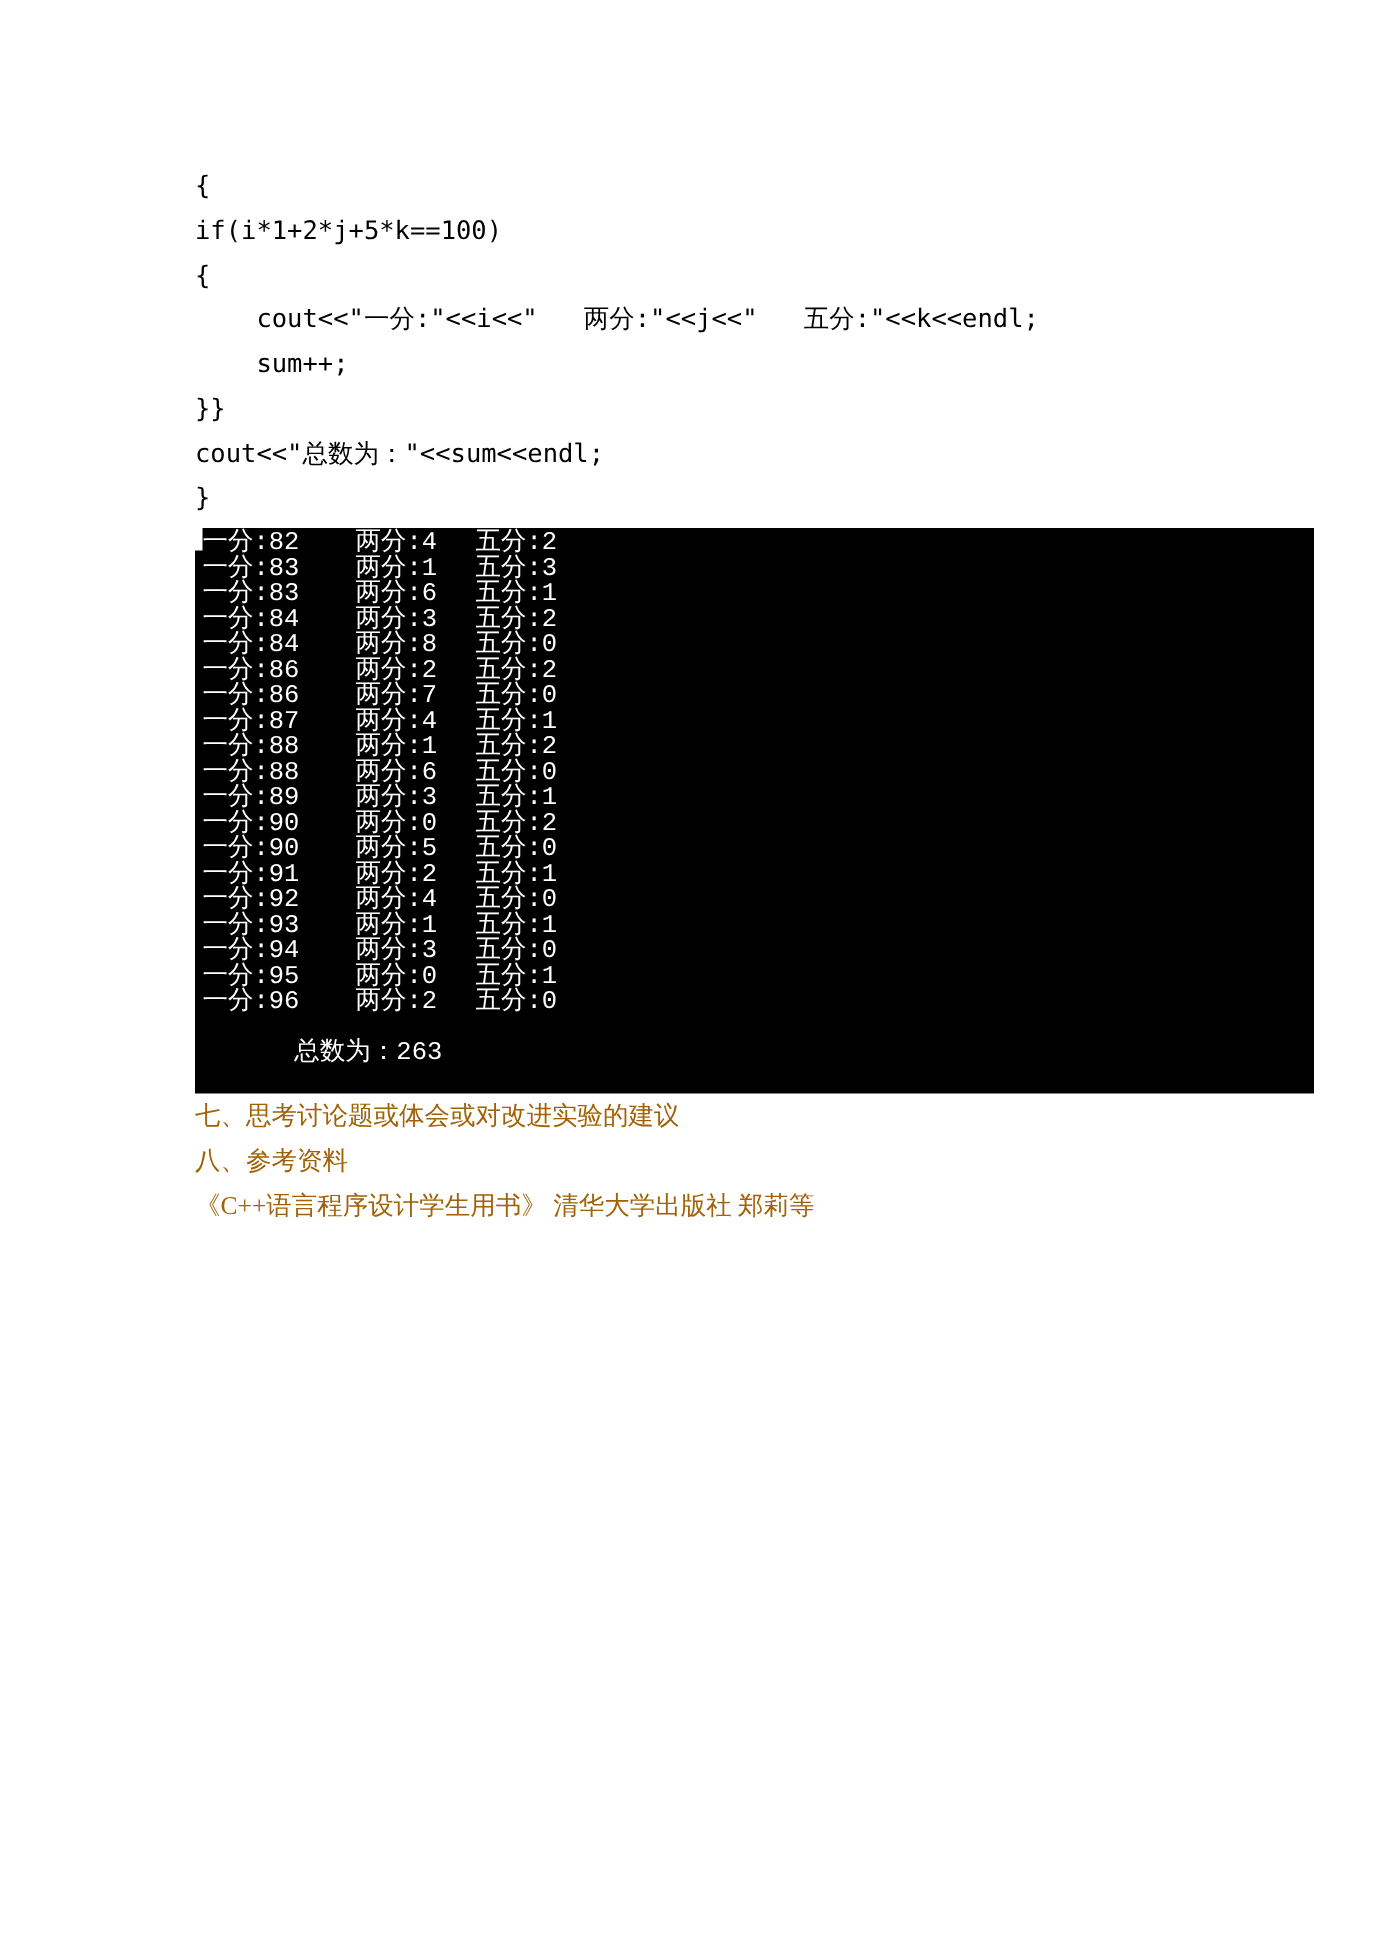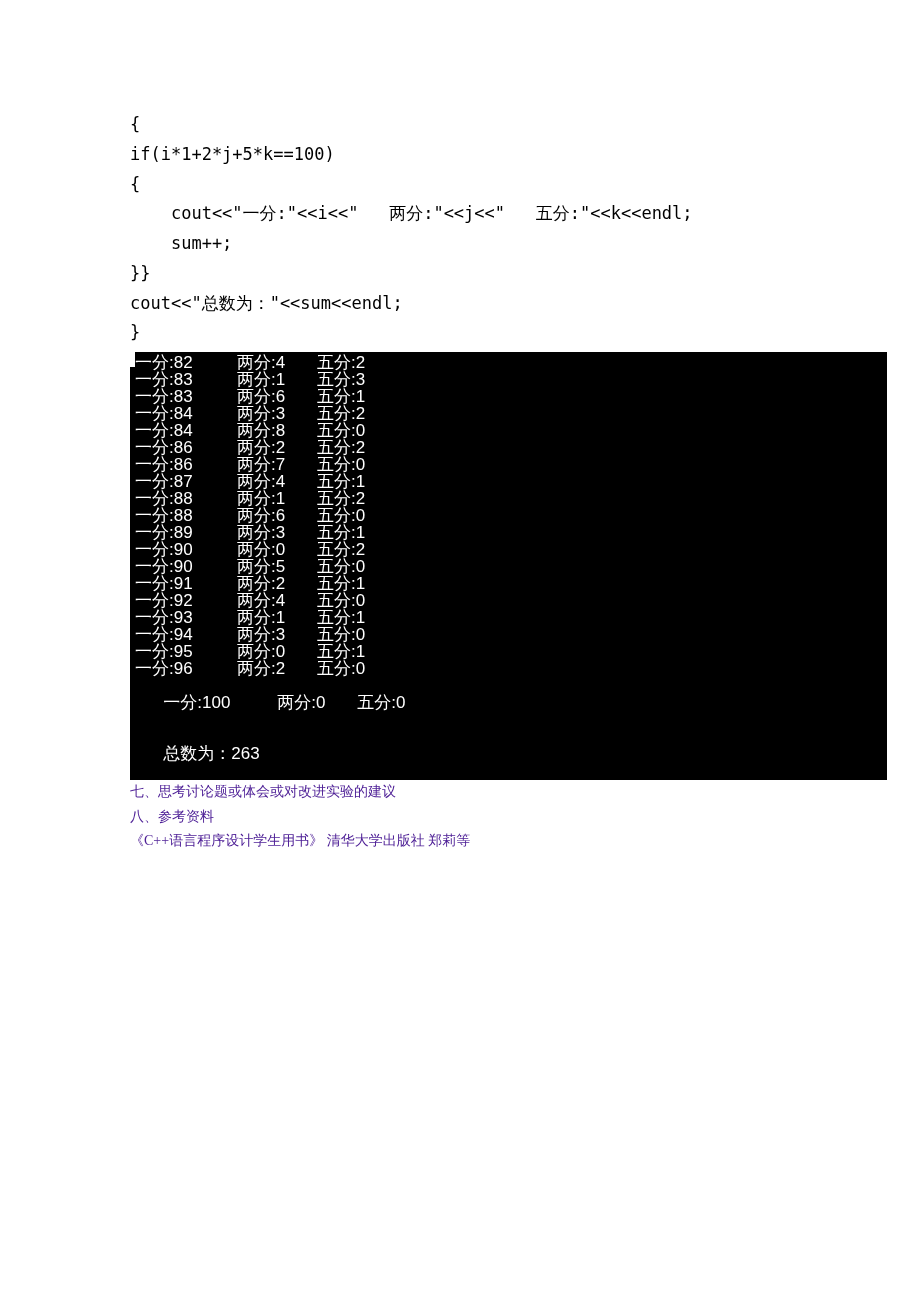--- a/index.html
+++ b/index.html
@@ -16,26 +16,26 @@
   .code-line {
     font-family: "SimSun", "宋体", monospace;
     font-size: 17px;
     color: #000;
     line-height: 1.75;
     white-space: pre;
   }
   .terminal {
     background: #000000;
     color: #ffffff;
-    font-family: Liberation Sans, sans-serif;
+    font-family: Liberation Mono, monospace;
     font-size: 17px;
     line-height: 1.0;
     margin-top: 4px;
     width: 742px;
-    padding: 2px 15px 1px 0;
+    padding: 2px 4px 1px 0;
     position: relative;
   }
   .cursor {
     position: absolute;
     left: 0;
     top: 0;
     width: 5px;
     height: 15px;
     background: #ffffff;
   }
@@ -46,22 +46,22 @@
   .terminal .row .cell {
     display: inline-block;
   }
   .terminal .row .c1 { width: 102px; }
   .terminal .row .c2 { width: 80px; }
   .terminal .row .c3 { }
   .terminal .row.wide .c1 { width: 114px; }
   .terminal .row.wide .c2 { width: 80px; }
   .section-title {
     font-family: "SimSun", "宋体", serif;
-    font-size: 14px;
-    color: #4c1d95;
+    font-size: 17px;
+    color: #a16207;
     line-height: 1.75;
   }
 </style>
 </head>
 <body>
 
 <div class="page">
 
   <div class="code-line">{</div>
   <div class="code-line">if(i*1+2*j+5*k==100)</div>
@@ -88,23 +88,20 @@
         <div class="row"><span class="cell c1">一分:89</span><span class="cell c2">两分:3</span><span class="cell c3">五分:1</span></div>
         <div class="row"><span class="cell c1">一分:90</span><span class="cell c2">两分:0</span><span class="cell c3">五分:2</span></div>
         <div class="row"><span class="cell c1">一分:90</span><span class="cell c2">两分:5</span><span class="cell c3">五分:0</span></div>
         <div class="row"><span class="cell c1">一分:91</span><span class="cell c2">两分:2</span><span class="cell c3">五分:1</span></div>
         <div class="row"><span class="cell c1">一分:92</span><span class="cell c2">两分:4</span><span class="cell c3">五分:0</span></div>
         <div class="row"><span class="cell c1">一分:93</span><span class="cell c2">两分:1</span><span class="cell c3">五分:1</span></div>
         <div class="row"><span class="cell c1">一分:94</span><span class="cell c2">两分:3</span><span class="cell c3">五分:0</span></div>
         <div class="row"><span class="cell c1">一分:95</span><span class="cell c2">两分:0</span><span class="cell c3">五分:1</span></div>
         <div class="row"><span class="cell c1">一分:96</span><span class="cell c2">两分:2</span><span class="cell c3">五分:0</span></div>
       </div>
-    <div class="row wide">
-      <span class="cell c1"><span>一分</span>:<span>100</span></span><span class="cell c2"><span>两分</span>:<span>0</span></span><span class="cell c3"><span>五分</span>:<span>0</span></span>
-    </div>
     <div class="row">
       <span>总数为：</span><span>263</span>
     </div>
   </div>
 
   <div class="section-title">七、思考讨论题或体会或对改进实验的建议</div>
   <div class="section-title">八、参考资料</div>
   <div class="section-title">《C++语言程序设计学生用书》   清华大学出版社   郑莉等</div>
 
 </div>

